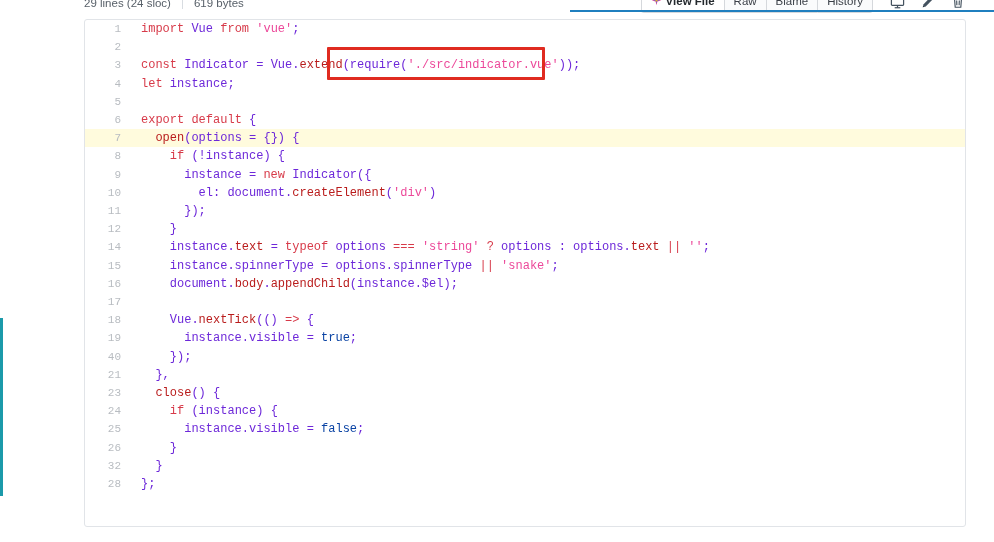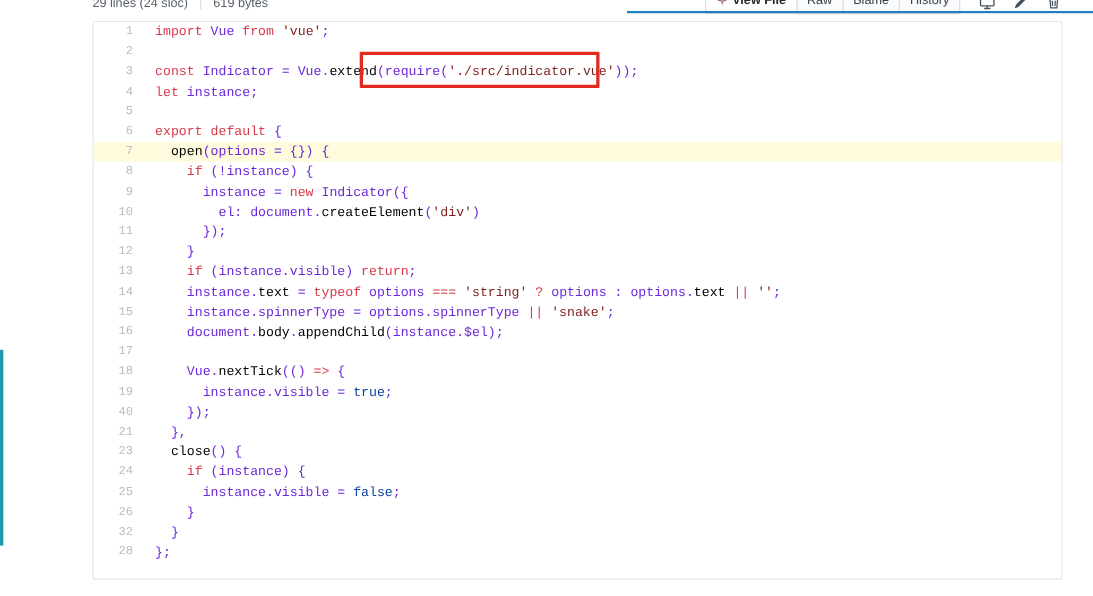--- a/index.html
+++ b/index.html
@@ -149,22 +149,22 @@
     padding: 0 0 0 11px;
     vertical-align: top;
     line-height: 18.2px;
     color: #24292e;
     white-space: pre;
     font-size: 12px;
   }
 
   
   .k  { color: #d73a49; }   
-  .s  { color: #7f1d1d; }   
-  .p  { color: #000000; }   
+  .s  { color: #ec4899; }   
+  .p  { color: #b91c1c; }   
   .c  { color: #6d28d9; }   
   .b  { color: #0a43a4; }   
 
   
   .annot-box {
     position: absolute;
     left: 327px;
     top: 47px;
     width: 218px;
     height: 33px;
@@ -284,24 +284,20 @@
           </tr>
           <tr>
             <td class="ln">11</td>
             <td class="lc"><span class="c">      });</span></td>
           </tr>
           <tr>
             <td class="ln">12</td>
             <td class="lc"><span class="c">    }</span></td>
           </tr>
           <tr>
-            <td class="ln">13</td>
-            <td class="lc"><span class="c">    </span><span class="k">if</span><span class="c"> (instance.visible) </span><span class="k">return</span><span class="c">;</span></td>
-          </tr>
-          <tr>
             <td class="ln">14</td>
             <td class="lc"><span class="c">    instance.</span><span class="p">text</span><span class="c"> = </span><span class="k">typeof</span><span class="c"> options </span><span class="k">===</span><span class="c"> </span><span class="s">'string'</span><span class="c"> </span><span class="k">?</span><span class="c"> options : options.</span><span class="p">text</span><span class="c"> </span><span class="k">||</span><span class="c"> </span><span class="s">''</span><span class="c">;</span></td>
           </tr>
           <tr>
             <td class="ln">15</td>
             <td class="lc"><span class="c">    instance.spinnerType = options.spinnerType </span><span class="k">||</span><span class="c"> </span><span class="s">'snake'</span><span class="c">;</span></td>
           </tr>
           <tr>
             <td class="ln">16</td>
             <td class="lc"><span class="c">    document.</span><span class="p">body</span><span class="c">.</span><span class="p">appendChild</span><span class="c">(instance.$el);</span></td>

